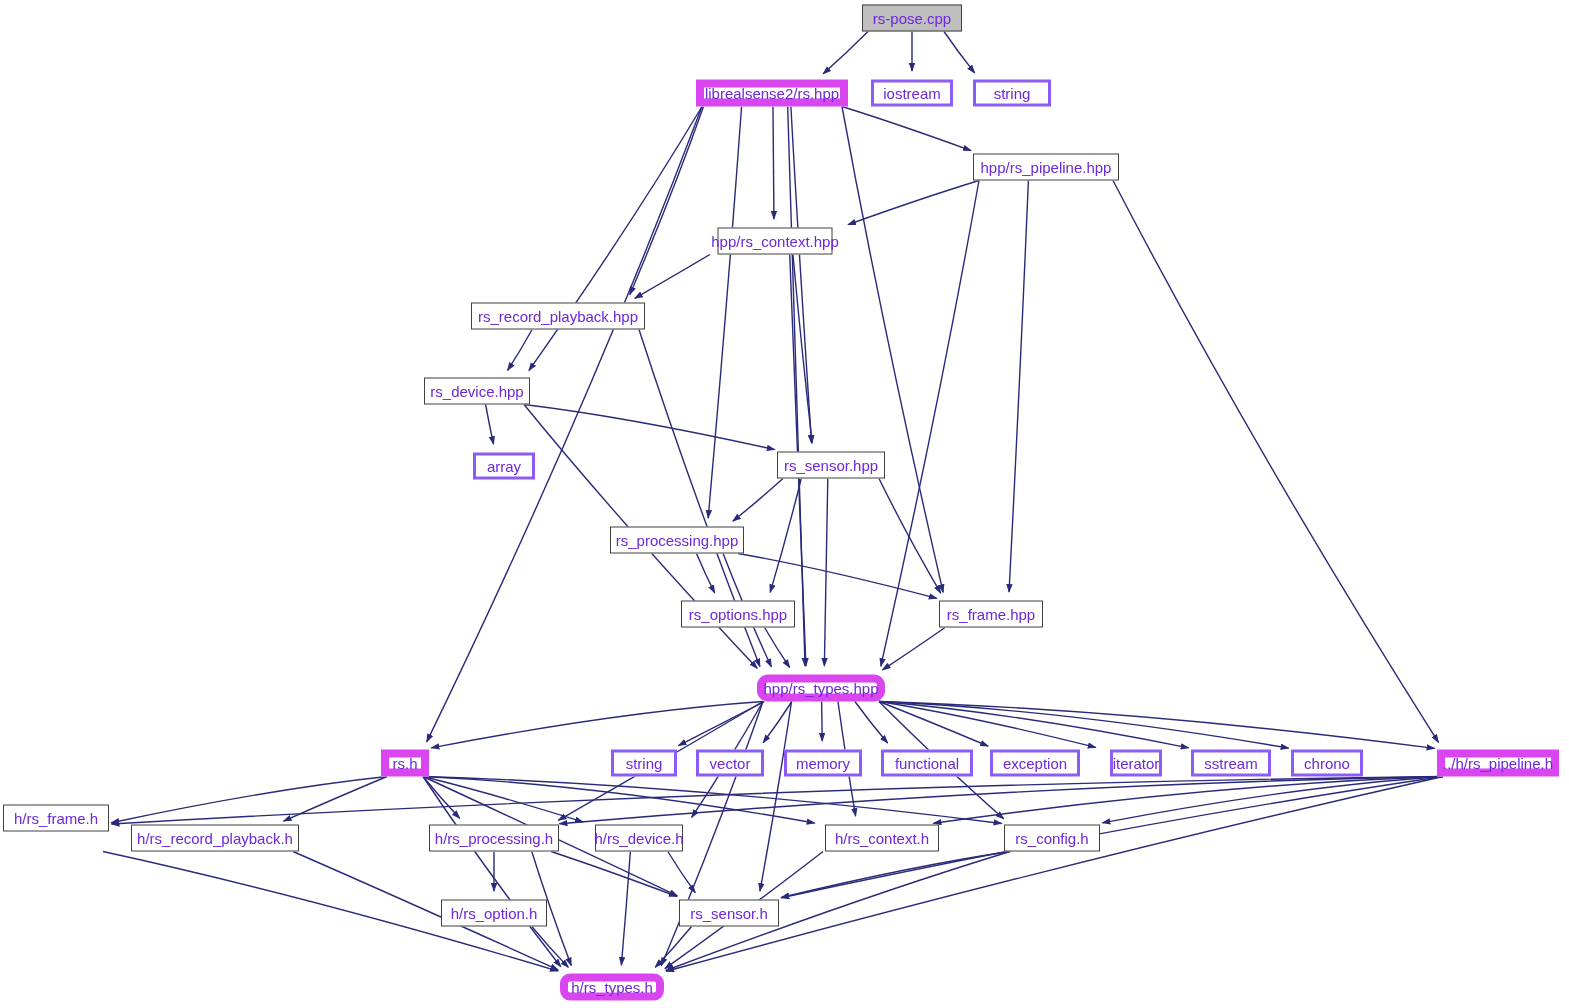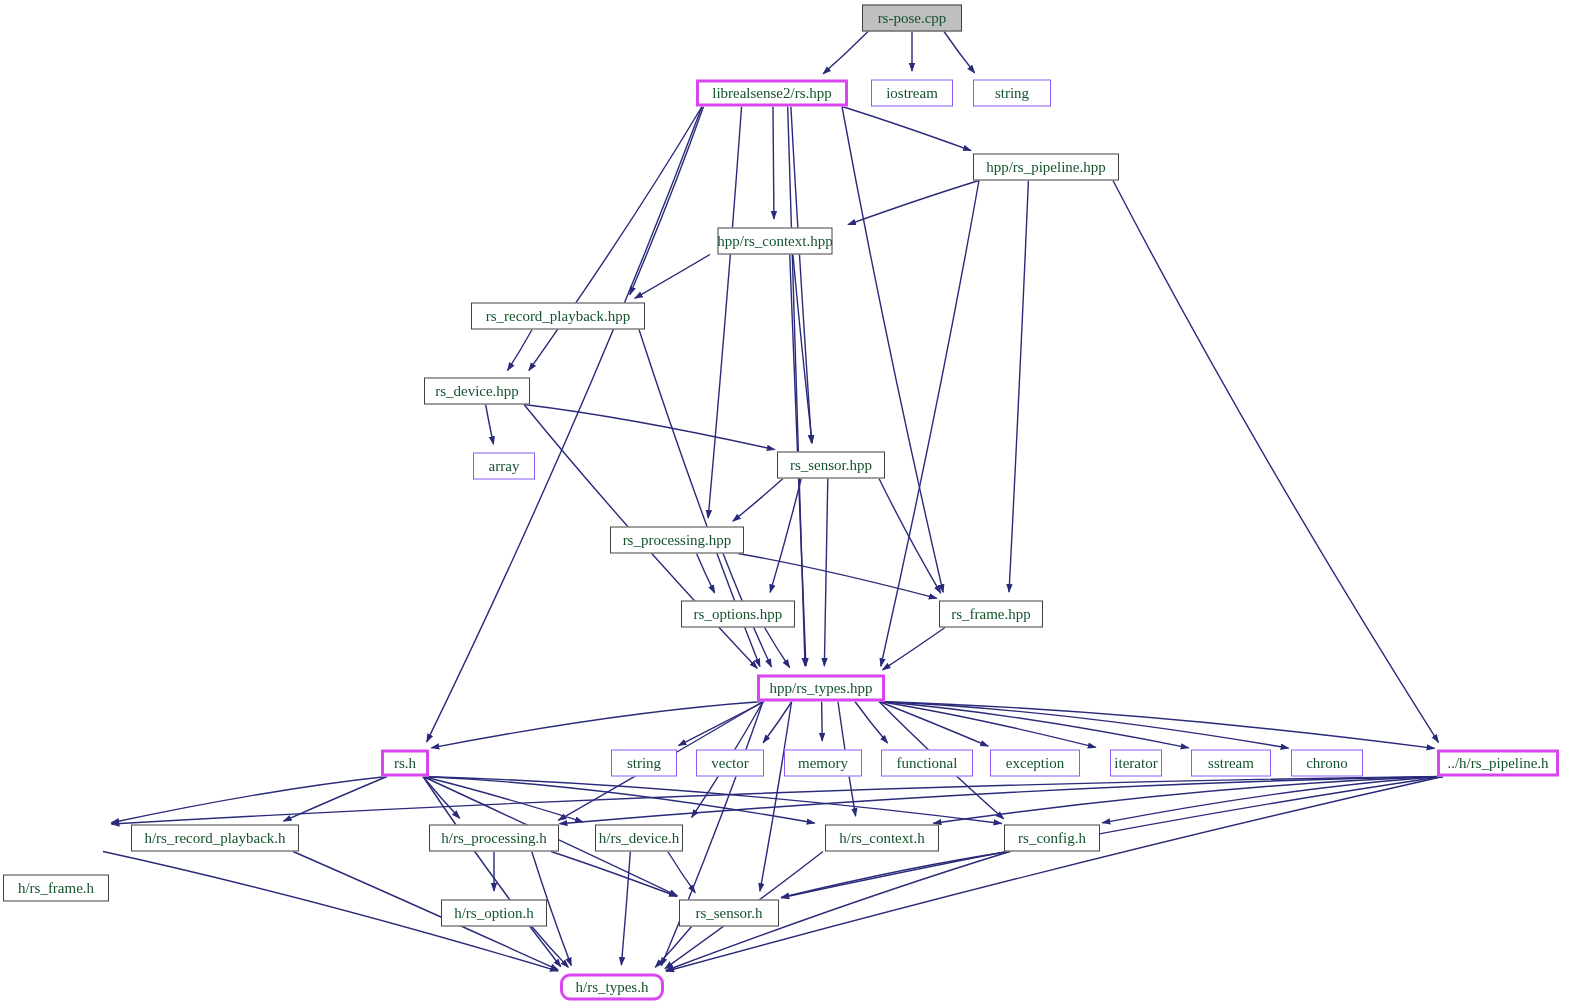--- a/index.html
+++ b/index.html
@@ -1,24 +1,24 @@
 <!DOCTYPE html>
 <html><head>
 <meta charset="utf-8">
 <style>
   html,body{margin:0;padding:0;background:#ffffff;}
   body{font-family:"Liberation Sans","DejaVu Sans",sans-serif;}
   #graph{position:relative;width:1569px;height:1008px;background:#ffffff;overflow:hidden;}
   #edges{position:absolute;left:0;top:0;width:1569px;height:1008px;}
   .node{position:absolute;box-sizing:border-box;display:flex;align-items:center;justify-content:center;
-        background:#ffffff;white-space:nowrap;font-size:15px;color:#14532d;line-height:1;
-        border:1px solid #404040;transform:translate(-50%,-50%);padding:0 11px;height:27px;font-family:Liberation Serif, serif;}
-  .node.lib{border:1px solid #8b5cf6;}
+        background:#ffffff;white-space:nowrap;font-size:15px;color:#6d28d9;line-height:1;
+        border:1px solid #404040;transform:translate(-50%,-50%);padding:0 11px;height:27px;}
+  .node.lib{border:3px solid #8b5cf6;}
   .node.root{background:#bfbfbf;border:1px solid #404040;}
-  .node.thick{border:3px solid #d946ef;}
+  .node.thick{border:8px solid #d946ef;}
 </style>
 </head>
 <body>
 
 <div id="graph">
   <svg id="edges" viewBox="0 0 1569 1008">
     <defs>
       <marker id="arrow" markerWidth="9" markerHeight="9" refX="8" refY="3.2" orient="auto" markerUnits="userSpaceOnUse">
         <path d="M0,0 L9,3.2 L0,6.4 z" fill="#2a2a7a"></path>
       </marker>
@@ -134,21 +134,21 @@
       </div>
       <div class="node" style="left: 677px; top: 540px; width: 134px;">
         <span>rs_processing.hpp</span>
       </div>
       <div class="node" style="left: 738px; top: 614px; width: 114px;">
         <span>rs_options.hpp</span>
       </div>
       <div class="node" style="left: 991px; top: 614px; width: 104px;">
         <span>rs_frame.hpp</span>
       </div>
-      <div class="node thick" style="left: 821px; top: 688px; width: 128px;">
+      <div class="node thick" style="left: 821px; top: 688px; width: 128px; border-radius: 11px;">
         <span>hpp/rs_types.hpp</span>
       </div>
       <div class="node thick" style="left: 405px; top: 763px; width: 48px;">
         <span>rs.h</span>
       </div>
       <div class="node lib" style="left: 644px; top: 763px; width: 66px;">
         <span>string</span>
       </div>
       <div class="node lib" style="left: 730px; top: 763px; width: 68px;">
         <span>vector</span>
@@ -167,21 +167,21 @@
       </div>
       <div class="node lib" style="left: 1231px; top: 763px; width: 80px;">
         <span>sstream</span>
       </div>
       <div class="node lib" style="left: 1327px; top: 763px; width: 72px;">
         <span>chrono</span>
       </div>
       <div class="node thick" style="left: 1498px; top: 763px; width: 122px;">
         <span>../h/rs_pipeline.h</span>
       </div>
-      <div class="node" style="left: 56px; top: 888px; width: 106px;">
+      <div class="node" style="left: 56px; top: 818px; width: 106px;">
         <span>h/rs_frame.h</span>
       </div>
       <div class="node" style="left: 215px; top: 838px; width: 168px;">
         <span>h/rs_record_playback.h</span>
       </div>
       <div class="node" style="left: 494px; top: 838px; width: 130px;">
         <span>h/rs_processing.h</span>
       </div>
       <div class="node" style="left: 639px; top: 838px; width: 88px;">
         <span>h/rs_device.h</span>

